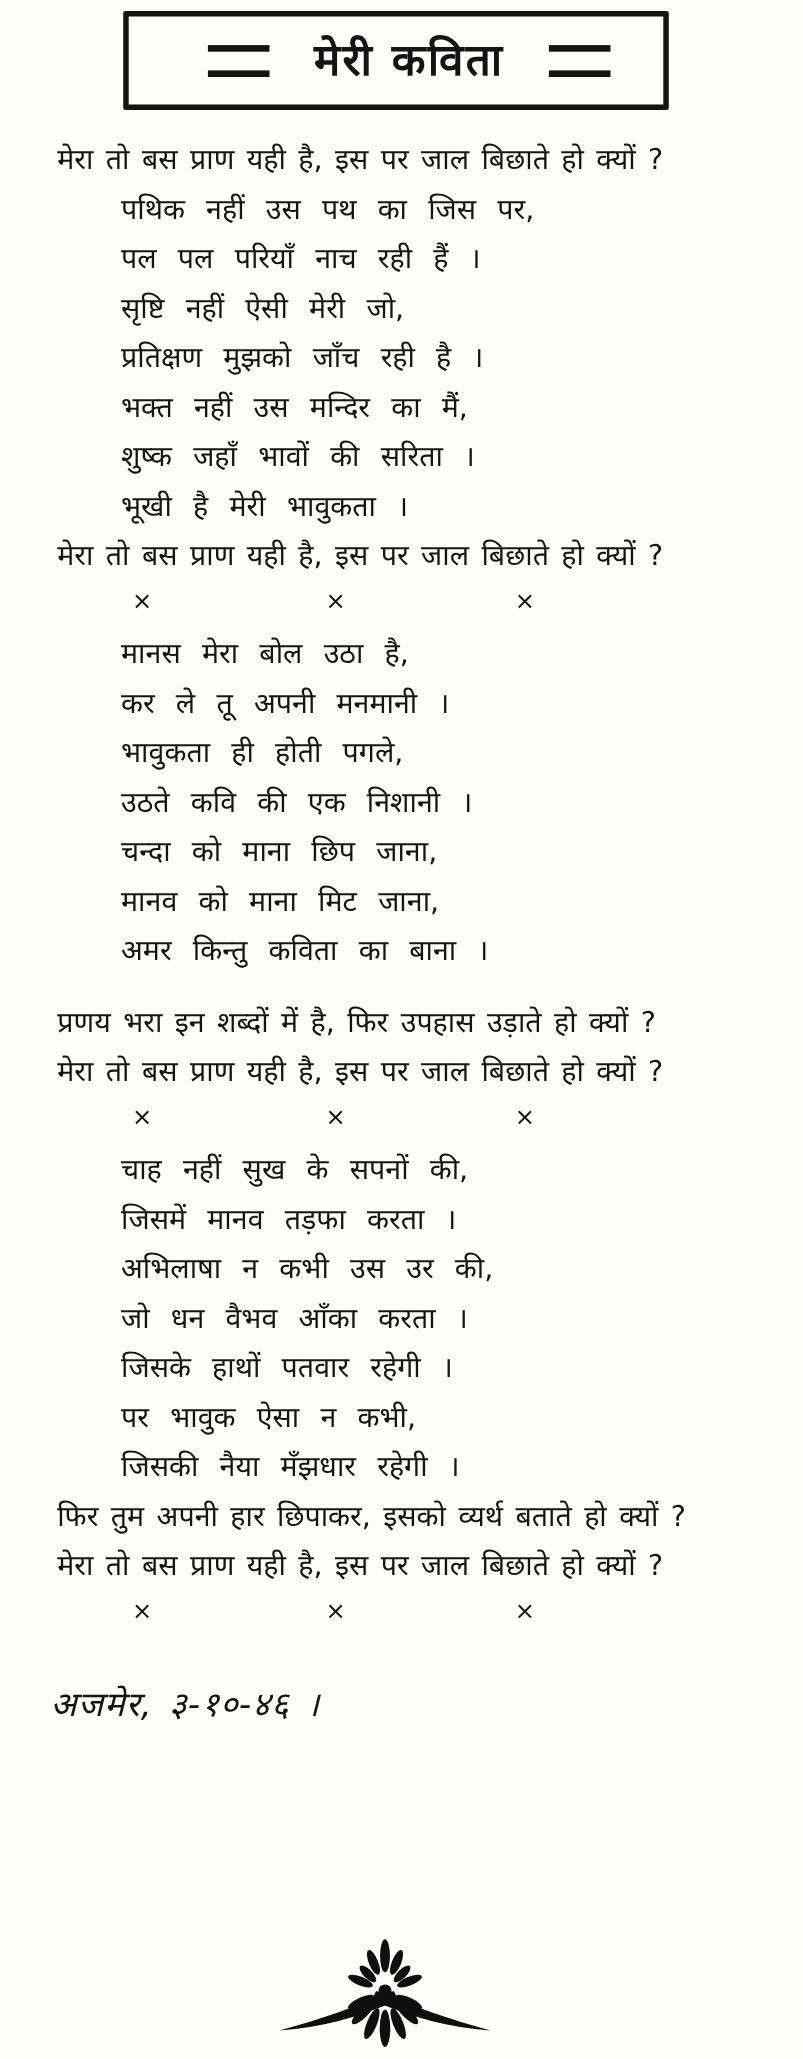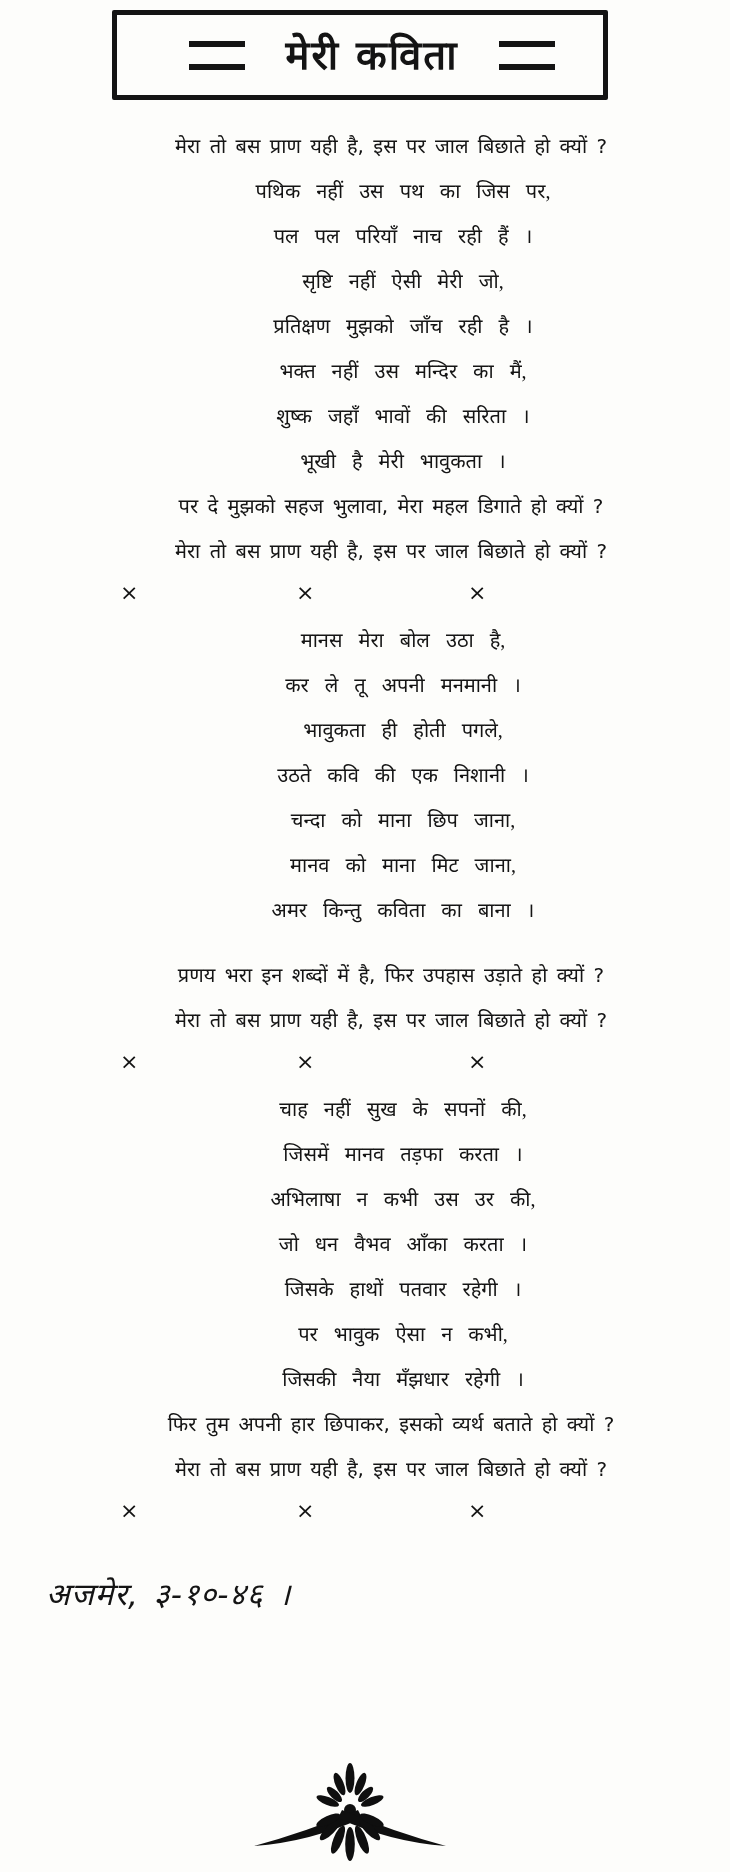--- a/index.html
+++ b/index.html
@@ -21,23 +21,23 @@
     display:flex;align-items:center;justify-content:center;gap:40px;padding-left:24px;
   }
   .title-box h1{
     margin:0;font-size:40px;font-weight:bold;letter-spacing:2px;line-height:1;
   }
   .dbar{
     display:inline-block;width:56px;height:17px;
     border-top:6px solid #141414;border-bottom:6px solid #141414;
   }
   .poem{margin-top:24px;}
-  .poem p{margin:0;line-height:45px;font-size:20px;white-space:nowrap;text-align:center;}
+  .poem p{margin:0;line-height:45px;font-size:26px;white-space:nowrap;}
   .refrain{padding-left:52px;word-spacing:3px;}
-  .stanza{padding-left:76px;word-spacing:11px;font-family:Liberation Serif, serif;}
+  .stanza{padding-left:110px;word-spacing:11px;}
   .gap-top{margin-top:20px !important;}
   .sep{position:relative;height:44px;}
   .sep span{
     position:absolute;top:6px;font-size:22px;color:#141414;
   }
   .sep .x1{left:120px;} .sep .x2{left:296px;} .sep .x3{left:468px;}
   .dateline{
     margin-top:36px;padding-left:46px;
     font-size:31px;font-style:italic;letter-spacing:1px;
     word-spacing:4px;
@@ -60,21 +60,20 @@
     <p class="refrain">मेरा तो बस प्राण यही है, इस पर जाल बिछाते हो क्यों ?</p>
 
     <p class="stanza">पथिक नहीं उस पथ का जिस पर,</p>
     <p class="stanza">पल पल परियाँ नाच रही हैं ।</p>
     <p class="stanza">सृष्टि नहीं ऐसी मेरी जो,</p>
     <p class="stanza">प्रतिक्षण मुझको जाँच रही है ।</p>
     <p class="stanza">भक्त नहीं उस मन्दिर का मैं,</p>
     <p class="stanza">शुष्क जहाँ भावों की सरिता ।</p>
     <p class="stanza">भूखी है मेरी भावुकता ।</p>
 
-    <p class="refrain">पर दे मुझको सहज भुलावा, मेरा महल डिगाते हो क्यों ?</p>
     <p class="refrain">मेरा तो बस प्राण यही है, इस पर जाल बिछाते हो क्यों ?</p>
 
     <div class="sep">
       <span class="x1">×</span>
       <span class="x2">×</span>
       <span class="x3">×</span>
     </div>
 
     <p class="stanza">मानस मेरा बोल उठा है,</p>
     <p class="stanza">कर ले तू अपनी मनमानी ।</p>

